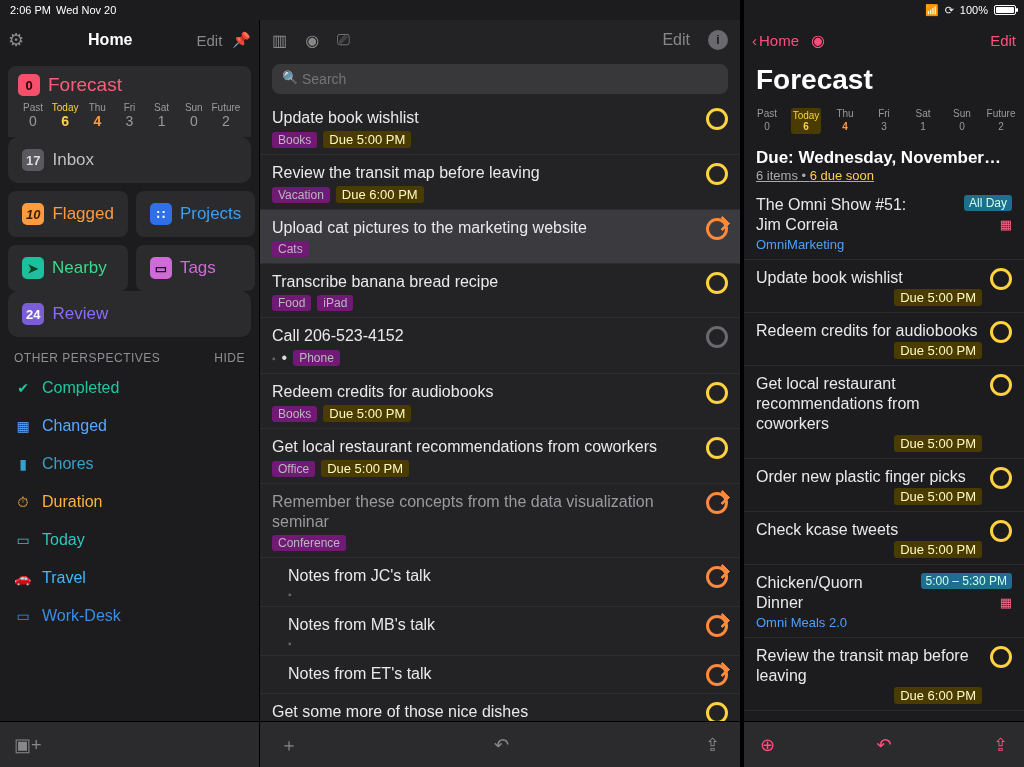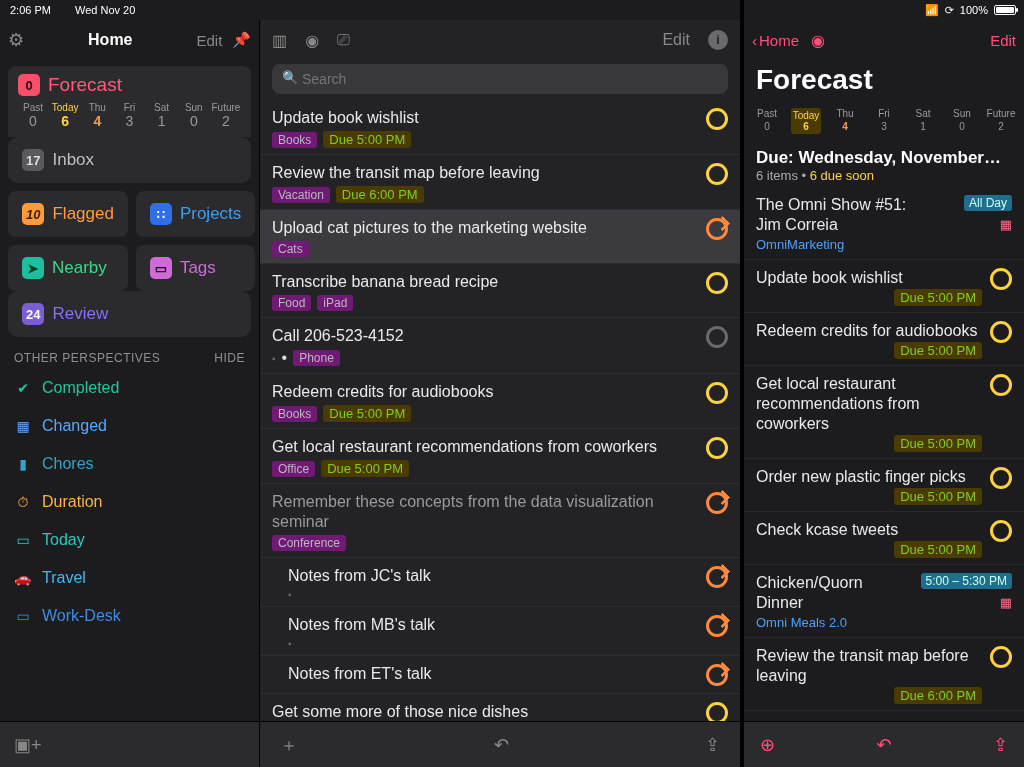--- a/index.html
+++ b/index.html
@@ -2,21 +2,21 @@
 <html><head>
 <meta charset="utf-8">
 <style>
   * { box-sizing: border-box; margin: 0; padding: 0; }
   html, body { width: 1024px; height: 767px; overflow: hidden; font-family: -apple-system, "Helvetica Neue", Arial, sans-serif; background: #000; color: #ddd; }
   .root { display: flex; width: 1024px; height: 767px; }
 
   
   .app-left { width: 740px; height: 767px; display: flex; flex-direction: column; background: #1c1c1e; }
   .statusbar { height: 20px; display: flex; justify-content: space-between; align-items: center; padding: 0 10px; font-size: 11px; color: #fff; background: #1c1c1e; }
-  .statusbar .sgroup { display: flex; gap: 24px; align-items: center; }
+  .statusbar .sgroup { display: flex; gap: 5px; align-items: center; }
   .main-split { display: flex; flex: 1; min-height: 0; }
 
   
   .sidebar { width: 260px; background: #1c1c1e; display: flex; flex-direction: column; border-right: 1px solid #000; }
   .side-top { height: 40px; display: flex; align-items: center; gap: 10px; padding: 0 8px; }
   .gear { color: #888; font-size: 18px; }
   .side-title { flex: 1; text-align: center; color: #fff; font-weight: 600; font-size: 16px; }
   .side-edit { color: #888; font-size: 15px; }
   .pin { color: #888; font-size: 15px; }
 
@@ -72,21 +72,21 @@
   .searchwrap .sicon { position: absolute; left: 22px; top: 10px; color: #888; font-size: 13px; }
 
   .tasks { flex: 1; overflow: hidden; }
   .task { display: flex; align-items: flex-start; padding: 8px 12px 6px 12px; gap: 8px; border-bottom: 1px solid #2e2e30; position: relative; }
   .task.sel { background: #3a3a3f; gap: 35px; }
   .task .body { flex: 1; min-width: 0; }
   .task .title { font-size: 16px; color: #e9e9ec; line-height: 1.25; }
   .task.dim .title { color: #9a9a9e; }
   .task .meta { margin-top: 3px; display: flex; gap: 6px; flex-wrap: wrap; align-items: center; }
   .tag { background: #701a75; color: #b8b8bc; font-size: 12px; padding: 1px 6px; border-radius: 3px; }
-  .due { font-size: 13px; color: #84cc16; background: #4a3b00; padding: 1px 6px; border-radius: 3px; white-space: nowrap; }
+  .due { font-size: 13px; color: #fef9c3; background: #4a3b00; padding: 1px 6px; border-radius: 3px; white-space: nowrap; }
   .task .right { display: flex; flex-direction: column; align-items: flex-end; gap: 4px; }
   .circle { width: 22px; height: 22px; border-radius: 50%; border: 3px solid #888; flex-shrink: 0; }
   .circle.y { border-color: #ffd23f; }
   .circle.oarrow { border-color: #ff8a3d; position: relative; }
   .circle.oarrow::after { content: ""; position: absolute; right: -3px; top: -3px; width: 8px; height: 8px; border-top: 3px solid #ff8a3d; border-right: 3px solid #ff8a3d; transform: rotate(45deg); border-radius: 1px; }
   .circle.g { border-color: #6a6a6e; }
   .circle.dots { border-color: #ffd23f; }
   .task .flagdot { font-size: 10px; color: #666; }
   .sub { padding-left: 28px; }
 
@@ -107,21 +107,21 @@
   .ar-top .edit { color: #ff4f7d; font-size: 15px; }
 
   .ar-title { font-size: 28px; font-weight: 700; color: #fff; padding: 4px 12px 6px 12px; }
   .ar-days { padding: 0 8px; }
   .ar-days .dayrow, .ar-days .countrow { font-size: 10px; }
   .ar-days .dayrow .d.today { background: #4a3b00; border-radius: 3px 3px 0 0; padding-top:2px; }
   .ar-days .countrow .c.today { background: #4a3b00; border-radius: 0 0 3px 3px; padding-bottom:2px; }
 
   .ar-section { padding: 10px 12px 4px 12px; }
   .ar-section .hd { font-size: 17px; font-weight: 700; color: #fff; white-space: nowrap; overflow: hidden; text-overflow: ellipsis; }
-  .ar-section .sub { font-size: 13px; color: #aaa; padding-left: 0; }
+  .ar-section .sub { font-size: 13px; color: #aaa; padding-left: 0; text-decoration: underline; }
   .ar-section .sub .soon { color: #ffd23f; }
 
   .ar-tasks { flex: 1; overflow: hidden; }
   .ar-task { padding: 8px 12px 6px 12px; border-bottom: 1px solid #2a2a2c; display: flex; gap: 8px; }
   .ar-task .body { flex: 1; min-width: 0; }
   .ar-task .title { font-size: 16px; color: #e9e9ec; line-height: 1.25; }
   .ar-task .proj { font-size: 13px; color: #4aa0ff; margin-top: 2px; display:inline-block; }
   .ar-task .right { display: flex; flex-direction: column; align-items: flex-end; gap: 6px; }
   .allday { background: #1e6f8f; color: #cfe; font-size: 12px; padding: 1px 5px; border-radius: 3px; }
   .timech { background: #1e6f8f; color: #cfe; font-size: 12px; padding: 1px 5px; border-radius: 3px; }

